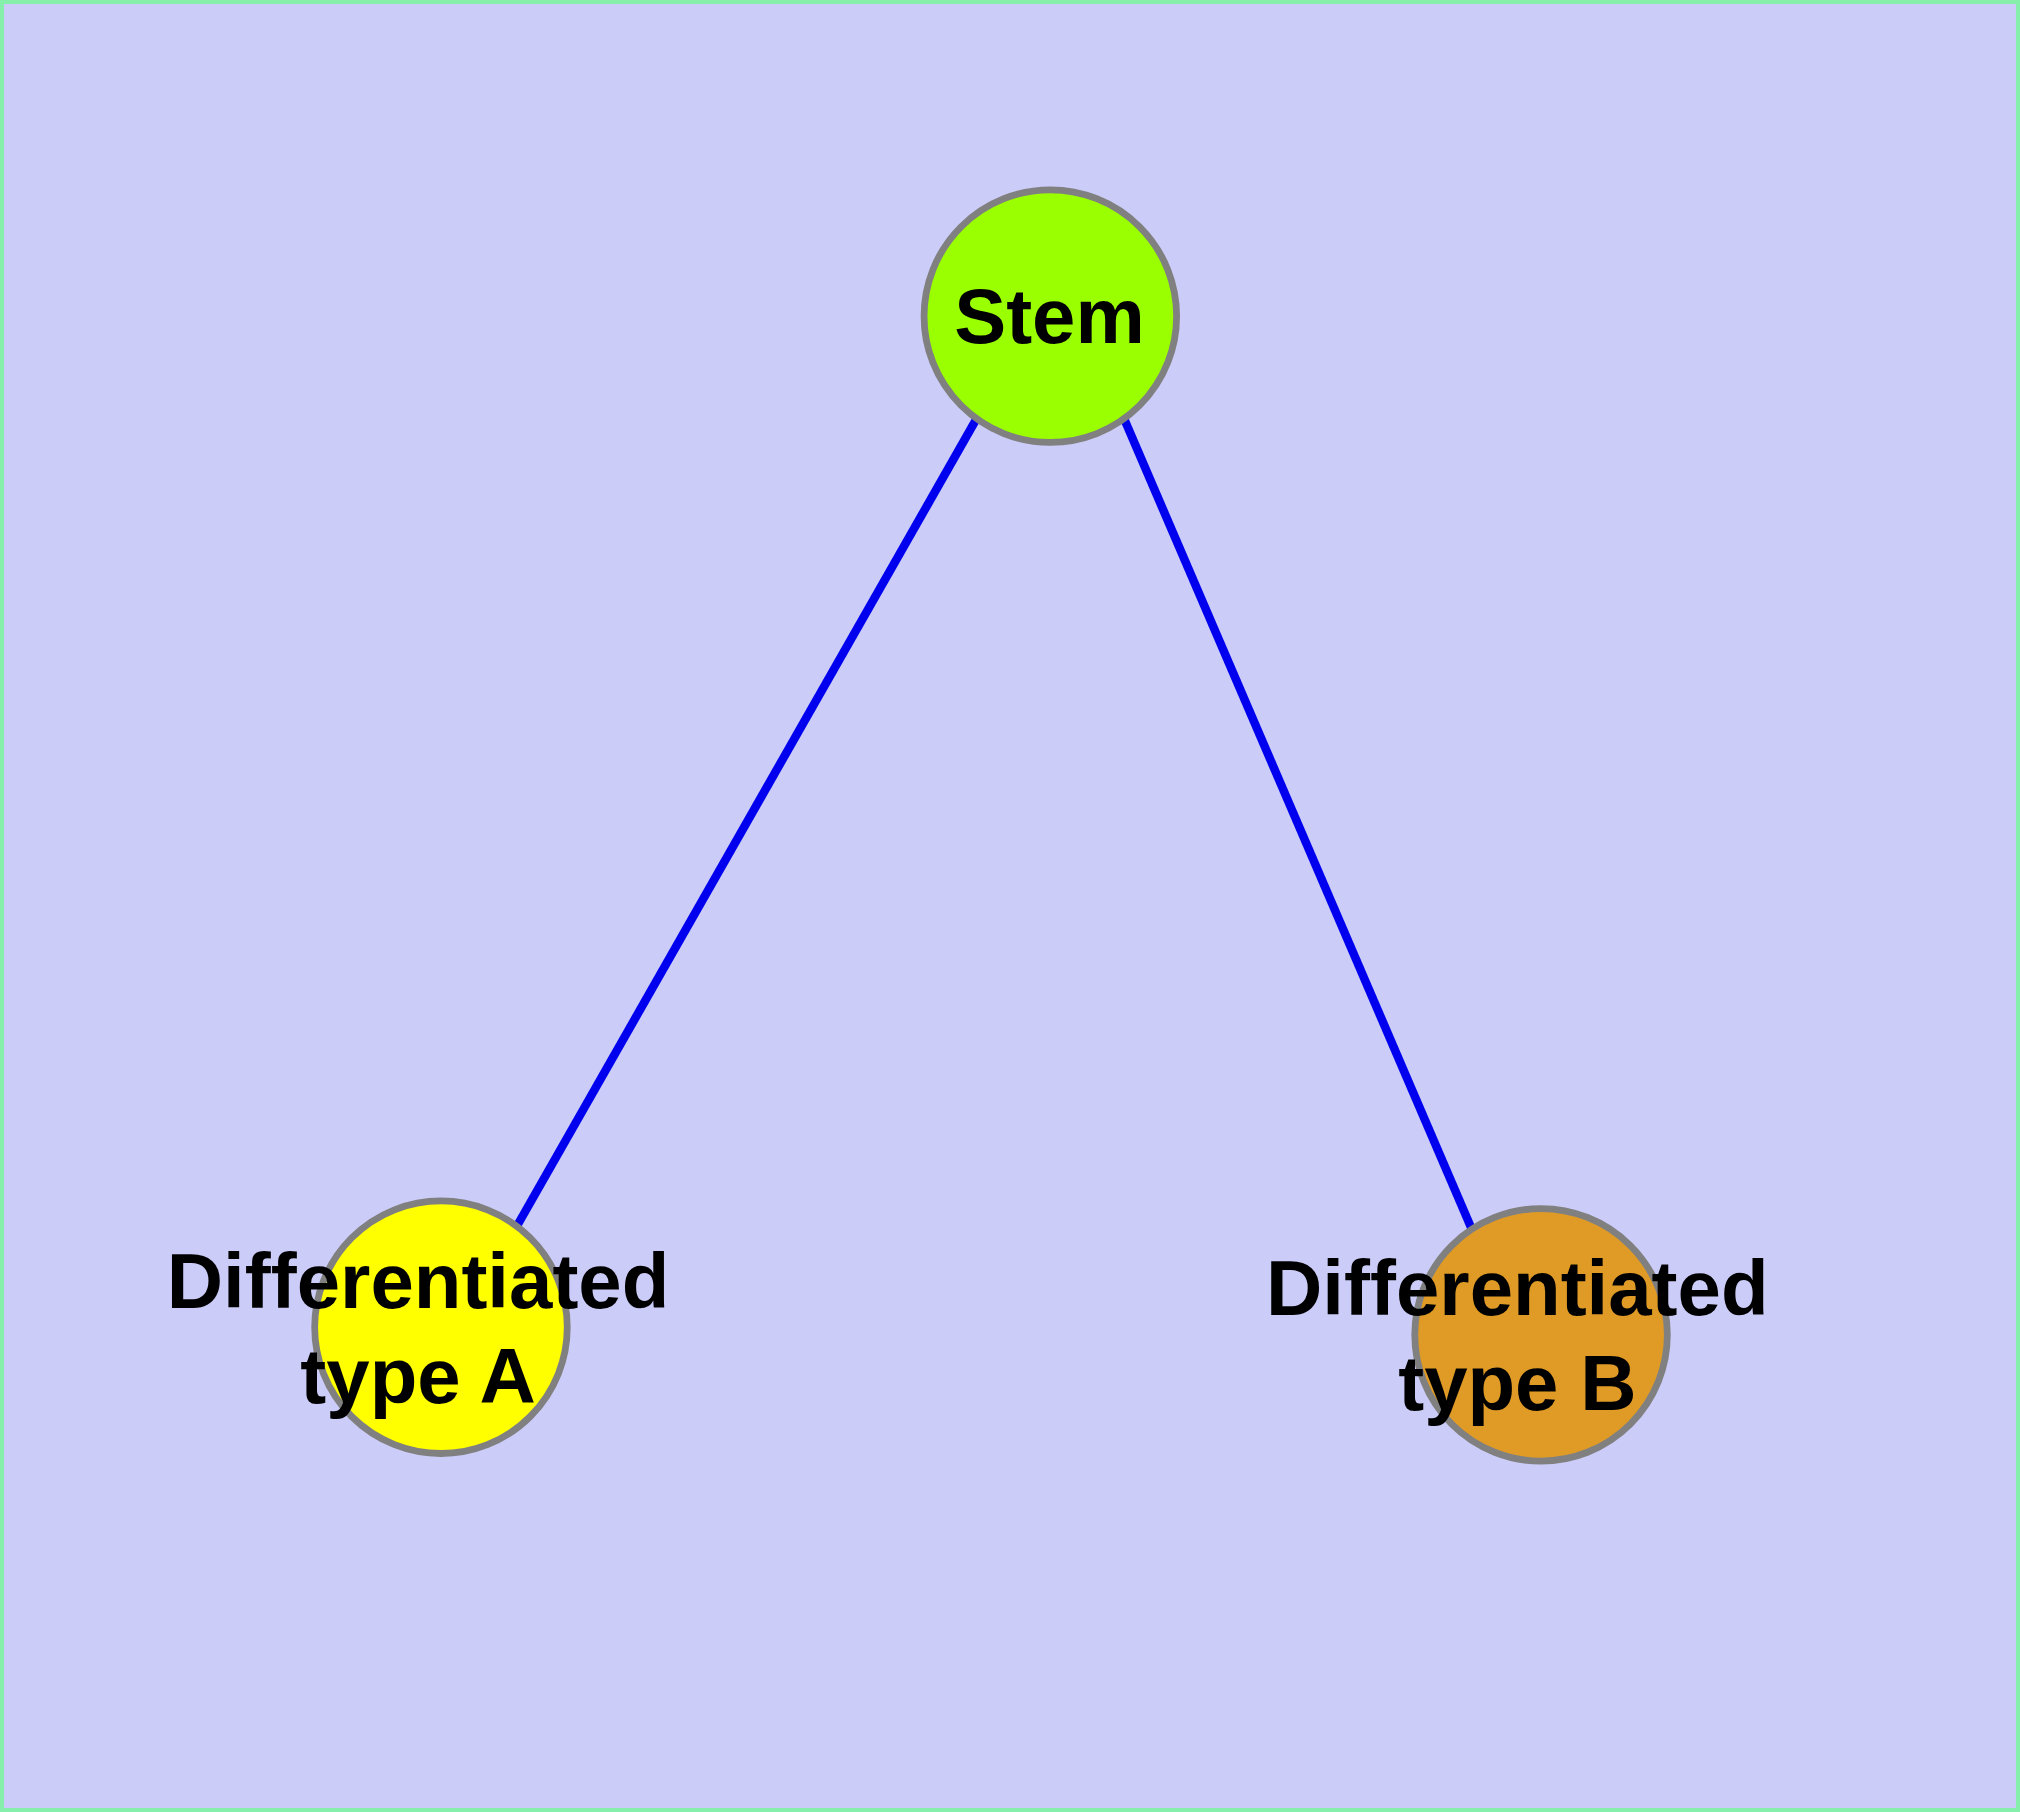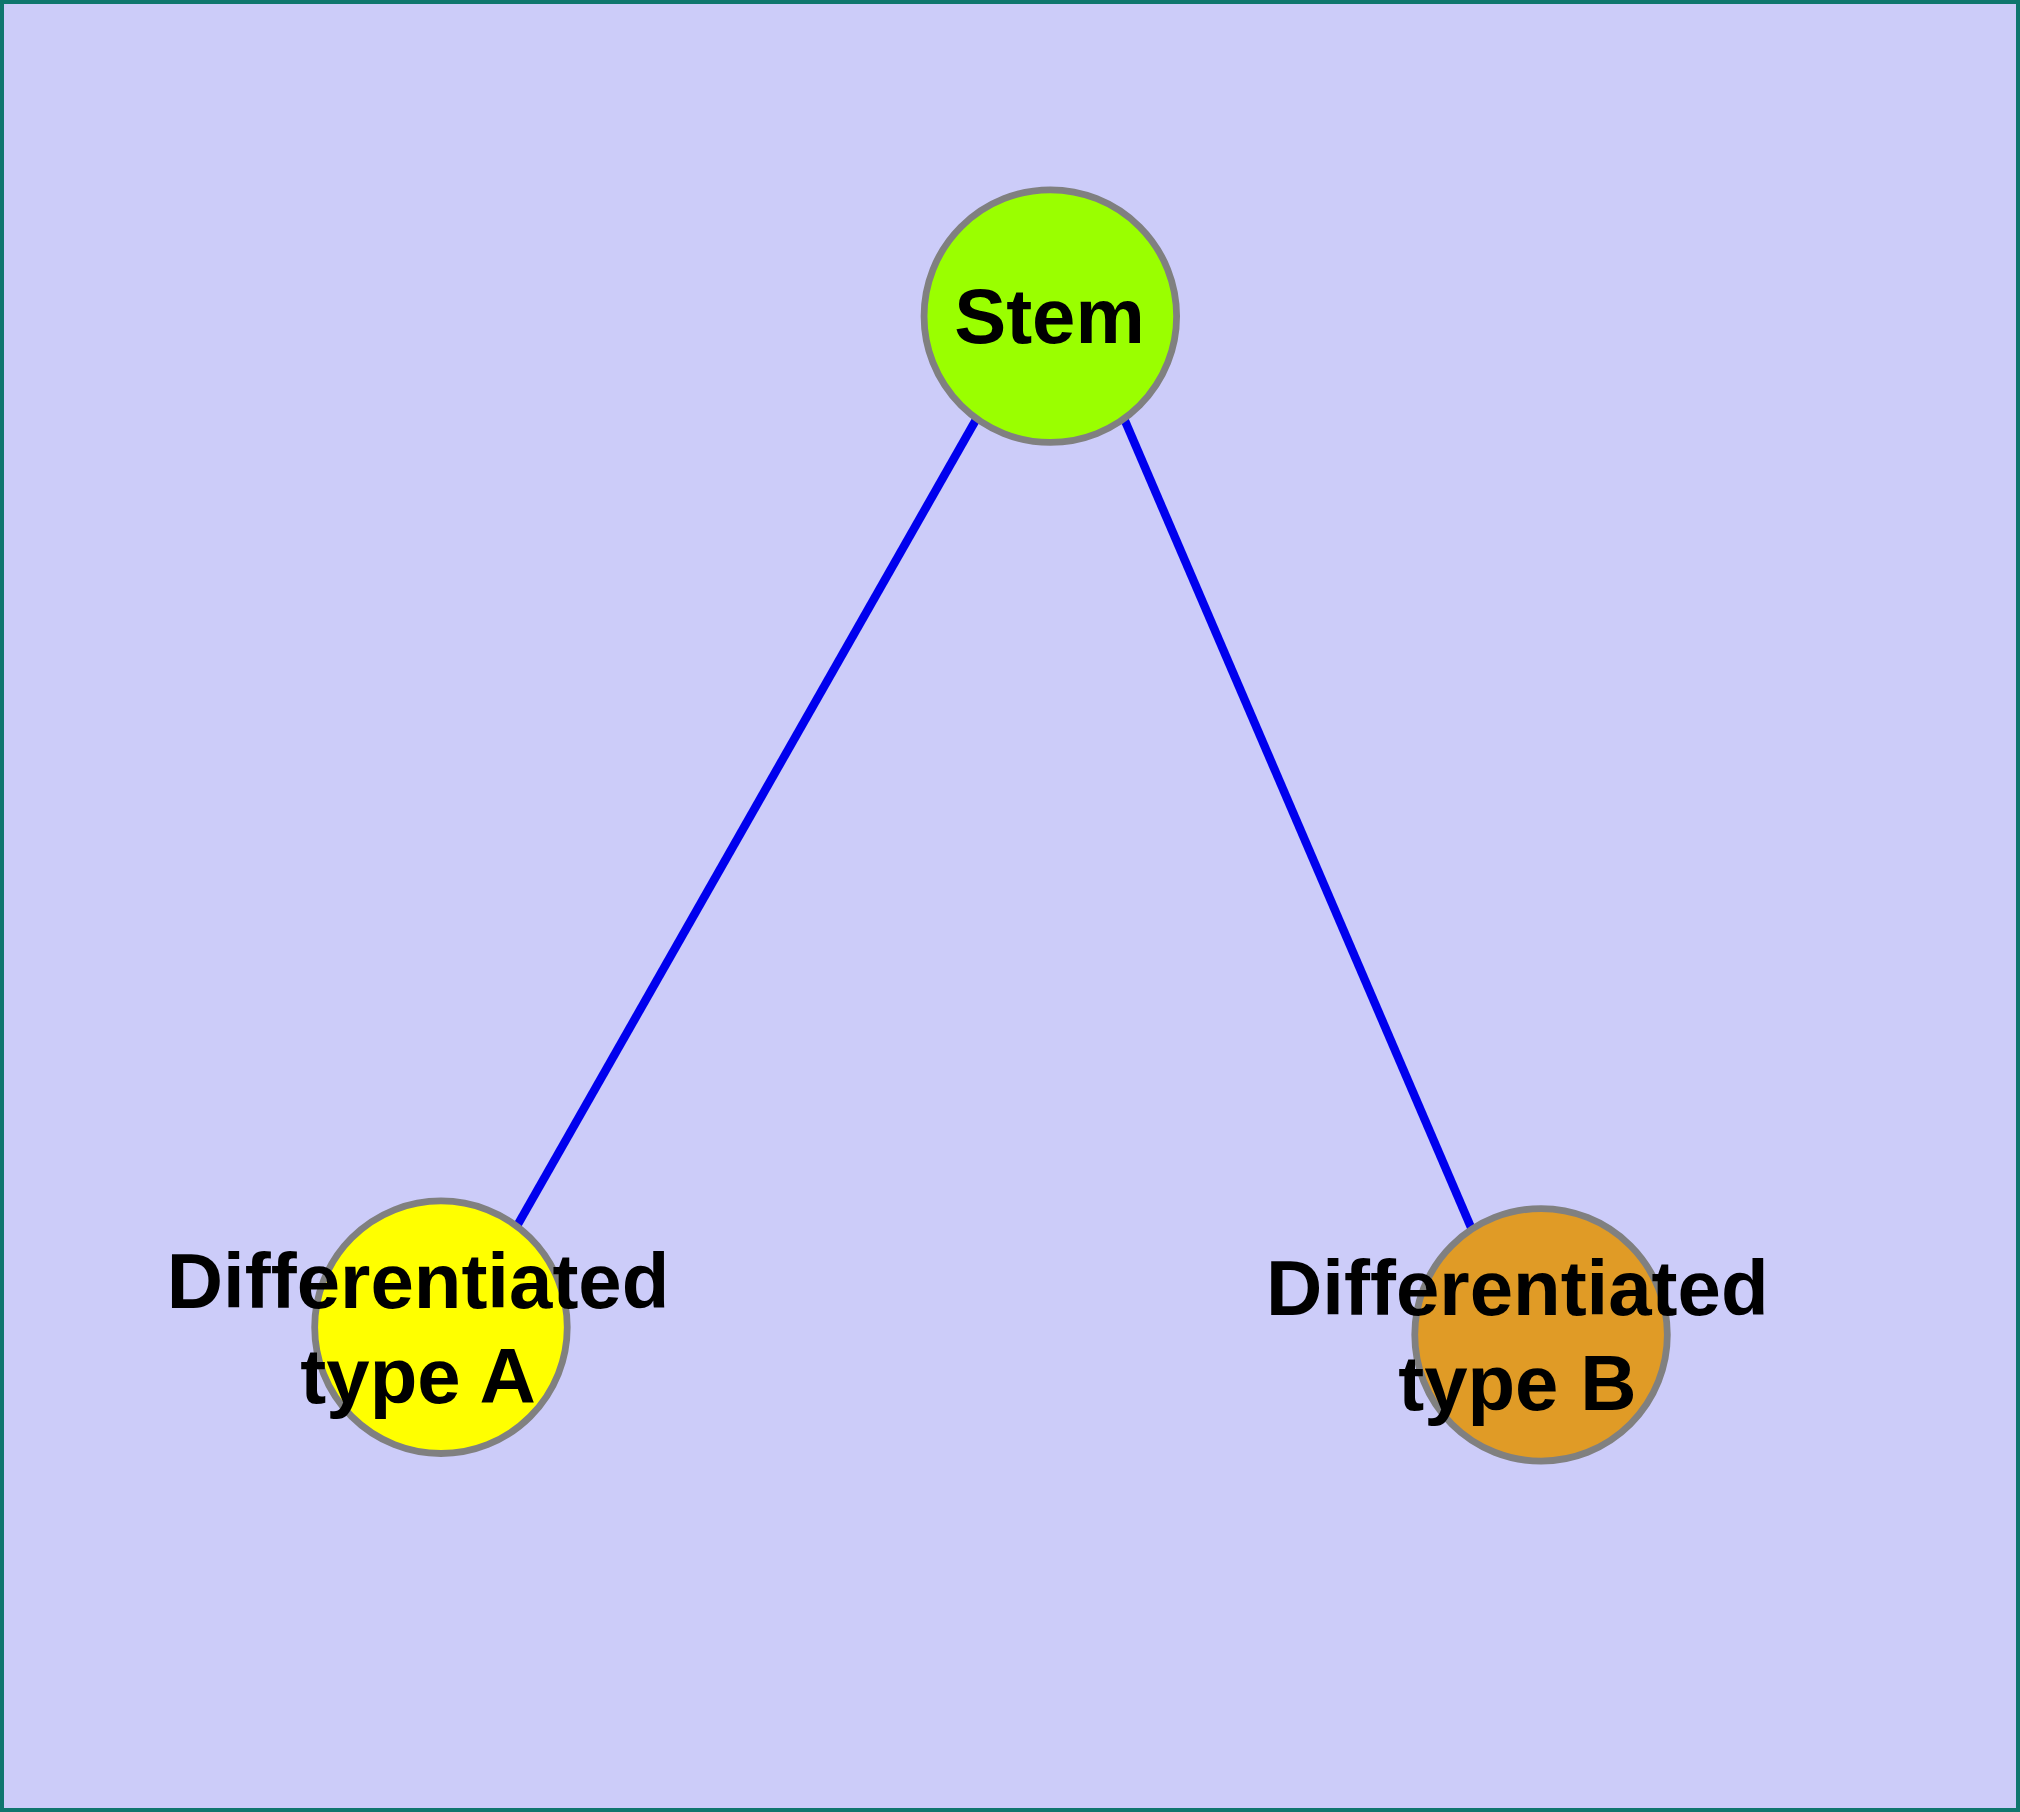--- a/index.html
+++ b/index.html
@@ -4,21 +4,21 @@
 <style>
   html, body {
     margin: 0;
     padding: 0;
     background: #ffffff;
   }
   #canvas {
     position: relative;
     width: 2021px;
     height: 1812px;
-    background: #0f766e;
+    background: #86efac;
     overflow: hidden;
   }
   #plot-area {
     position: absolute;
     left: 4.2px;
     top: 4.2px;
     width: 2012px;
     height: 1804px;
     background: #ccccf9;
   }

